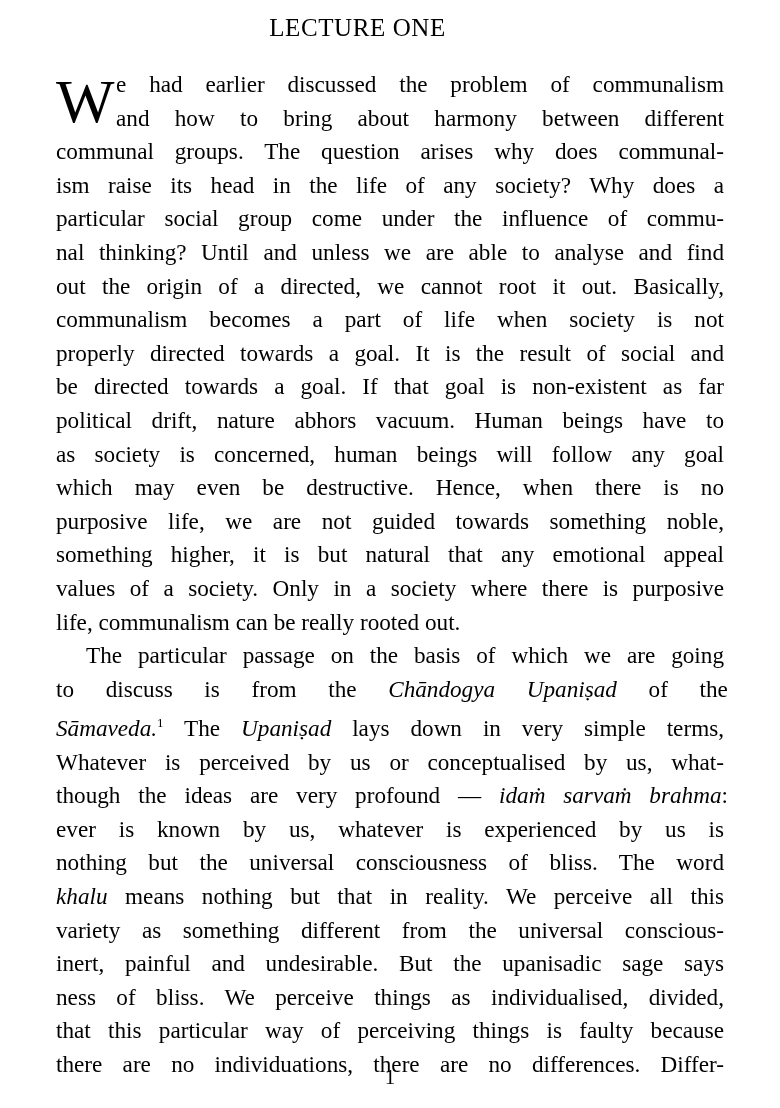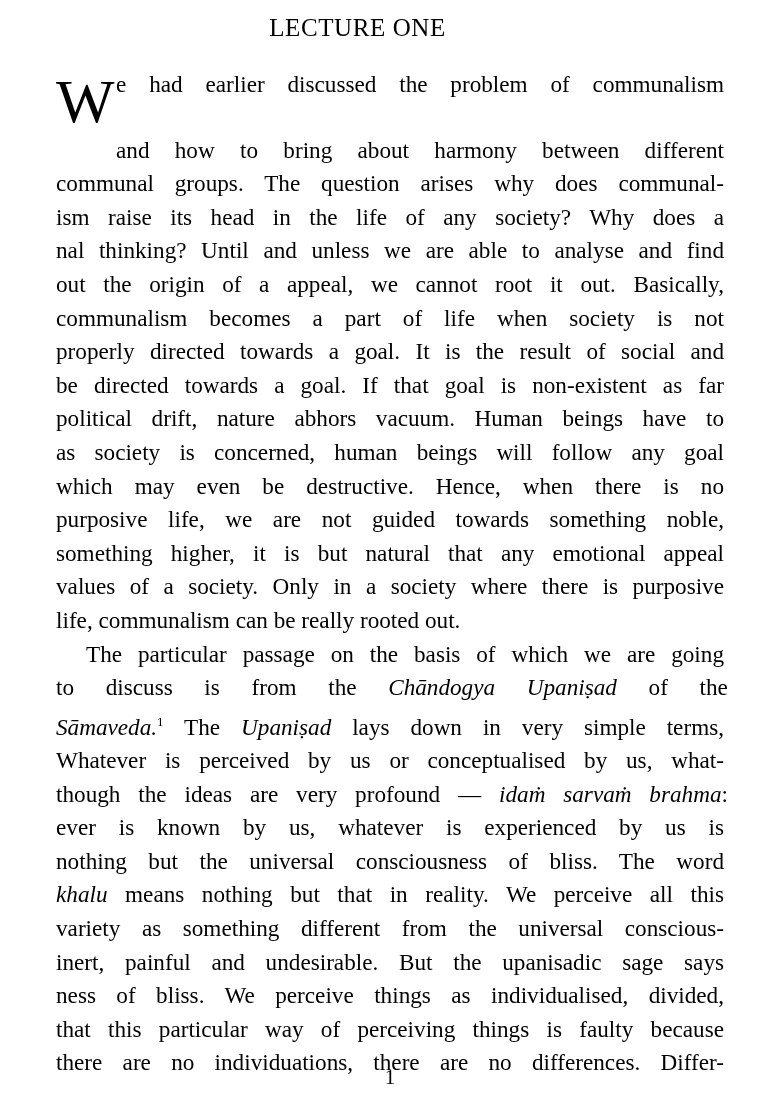--- a/index.html
+++ b/index.html
@@ -111,25 +111,26 @@
 <div class="page">
 
   <div class="chapter-heading">LECTURE ONE</div>
 
   <div class="textblock">
 
     <div class="para">
       <span class="dropcap">W</span>
 
       <span class="ln j dc1" style="word-spacing: 17.0379px; letter-spacing: 0px;"><span>e had earlier discussed the problem of communalism</span></span>
-      <span class="ln j dc2" style="word-spacing: 19.4911px; letter-spacing: 0px; margin-top: 32px;"><span>and how to bring about harmony between different</span></span>
+      <span class="ln j dc2" style="word-spacing: 19.4911px; letter-spacing: 0px;"><span>and how to bring about harmony between different</span></span>
       <span class="ln j" style="word-spacing: 15.0826px; letter-spacing: 0px;"><span>communal groups. The question arises why does communal-</span></span>
       <span class="ln j" style="word-spacing: 12.6667px; letter-spacing: 0px;"><span>ism raise its head in the life of any society? Why does a</span></span>
+      <span class="ln j" style="word-spacing: 13.8027px; letter-spacing: 0px;"><span>particular social group come under the influence of commu-</span></span>
       <span class="ln j" style="word-spacing: 8.80398px; letter-spacing: 0px;"><span>nal thinking? Until and unless we are able to analyse and find</span></span>
-      <span class="ln j" style="word-spacing: 10.2841px; letter-spacing: 0px;"><span>out the origin of a appeal, we cannot root it out. Basically,</span></span>
+      <span class="ln j" style="word-spacing: 10.2841px; letter-spacing: 0px;"><span>out the origin of a directed, we cannot root it out. Basically,</span></span>
       <span class="ln j" style="word-spacing: 16.1962px; letter-spacing: 0px;"><span>communalism becomes a part of life when society is not</span></span>
       <span class="ln j" style="word-spacing: 9.56676px; letter-spacing: 0px;"><span>properly directed towards a goal. It is the result of social and</span></span>
       <span class="ln j" style="word-spacing: 10.2699px; letter-spacing: 0px;"><span>be directed towards a goal. If that goal is non-existent as far</span></span>
       <span class="ln j" style="word-spacing: 13.7949px; letter-spacing: 0px;"><span>political drift, nature abhors vacuum. Human beings have to</span></span>
       <span class="ln j" style="word-spacing: 13.4045px; letter-spacing: 0px;"><span>as society is concerned, human beings will follow any goal</span></span>
       <span class="ln j" style="word-spacing: 16.2031px; letter-spacing: 0px;"><span>which may even be destructive. Hence, when there is no</span></span>
       <span class="ln j" style="word-spacing: 14.7578px; letter-spacing: 0px;"><span>purposive life, we are not guided towards something noble,</span></span>
       <span class="ln j" style="word-spacing: 12.3628px; letter-spacing: 0px;"><span>something higher, it is but natural that any emotional appeal</span></span>
       <span class="ln j" style="word-spacing: 8.64773px; letter-spacing: 0px;"><span>values of a society. Only in a society where there is purposive</span></span>
       <span class="ln last" style="word-spacing: 0px; letter-spacing: 0px;"><span>life, communalism can be really rooted out.</span></span>

